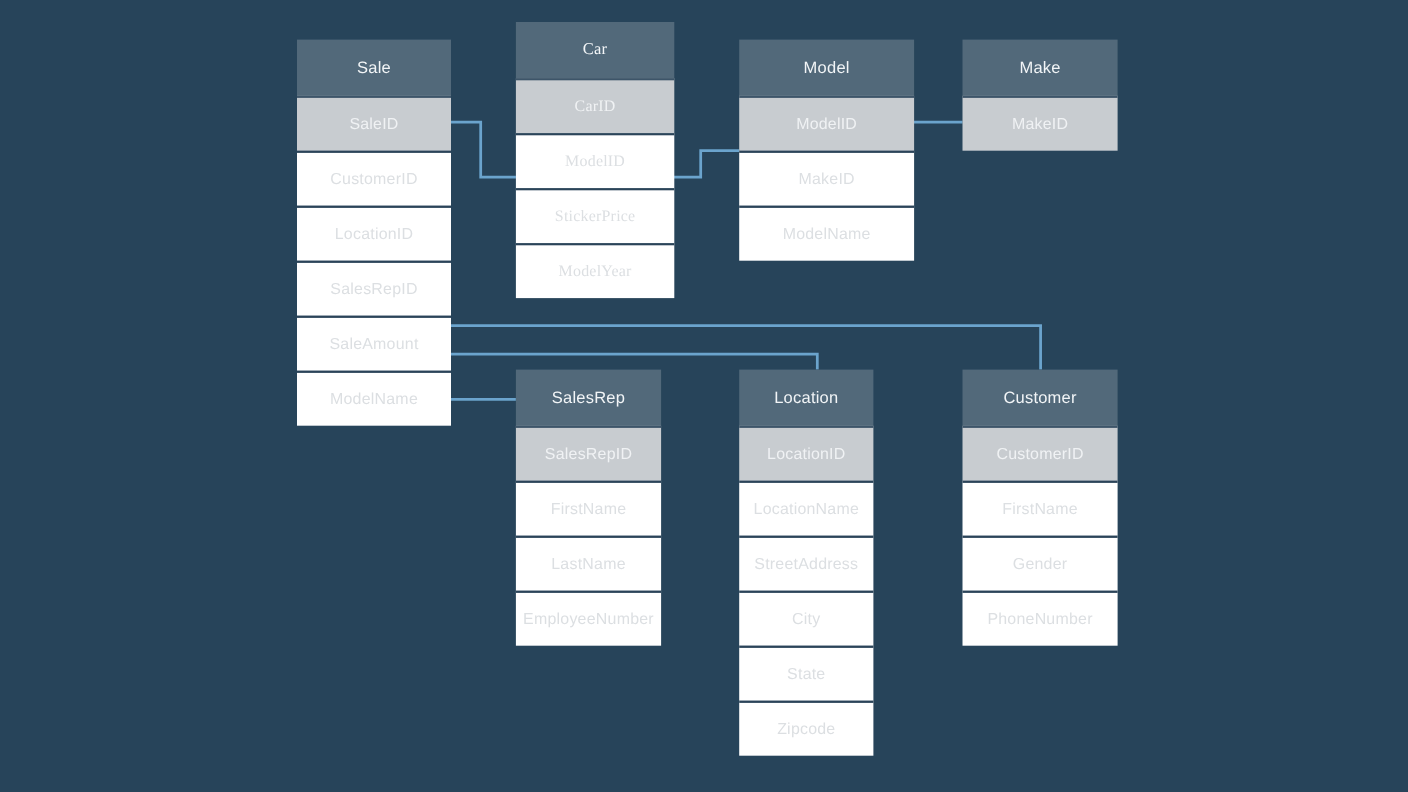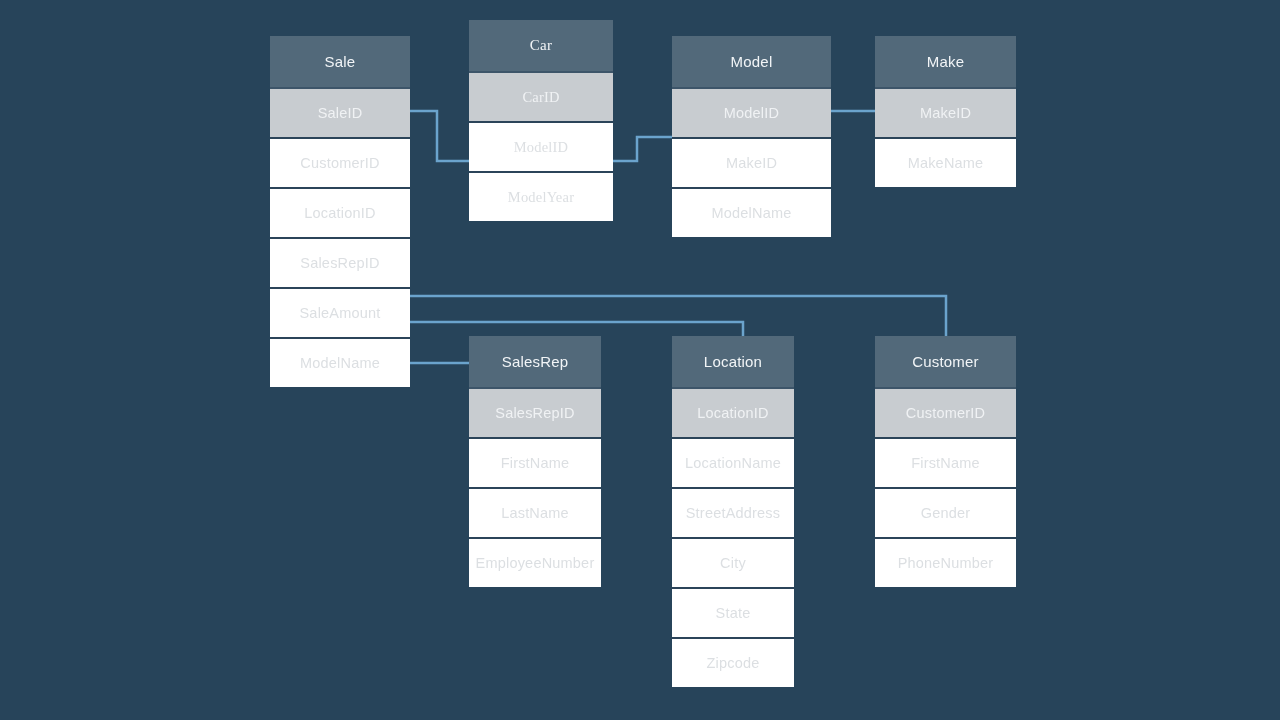--- a/index.html
+++ b/index.html
@@ -83,32 +83,32 @@
         <div class="field">CustomerID</div>
         <div class="field">LocationID</div>
         <div class="field">SalesRepID</div>
         <div class="field">SaleAmount</div>
         <div class="field">ModelName</div>
       </div>
       <div class="entity" style="left: 469px; top: 20px; width: 144px; font-family: Liberation Serif, serif;">
         <div class="entity-header">Car</div>
         <div class="field pk first-after-header">CarID</div>
         <div class="field">ModelID</div>
+        <div class="field">StickerPrice</div>
         <div class="field">ModelYear</div>
       </div>
       <div class="entity" style="left: 672px; top: 36px; width: 159px;">
         <div class="entity-header">Model</div>
         <div class="field pk first-after-header">ModelID</div>
         <div class="field">MakeID</div>
         <div class="field">ModelName</div>
       </div>
       <div class="entity" style="left: 875px; top: 36px; width: 141px;">
         <div class="entity-header">Make</div>
         <div class="field pk first-after-header">MakeID</div>
-        <div class="field">MakeName</div>
       </div>
       <div class="entity" style="left: 469px; top: 336px; width: 132px;">
         <div class="entity-header">SalesRep</div>
         <div class="field pk first-after-header">SalesRepID</div>
         <div class="field">FirstName</div>
         <div class="field">LastName</div>
         <div class="field">EmployeeNumber</div>
       </div>
       <div class="entity" style="left: 672px; top: 336px; width: 122px;">
         <div class="entity-header">Location</div>

